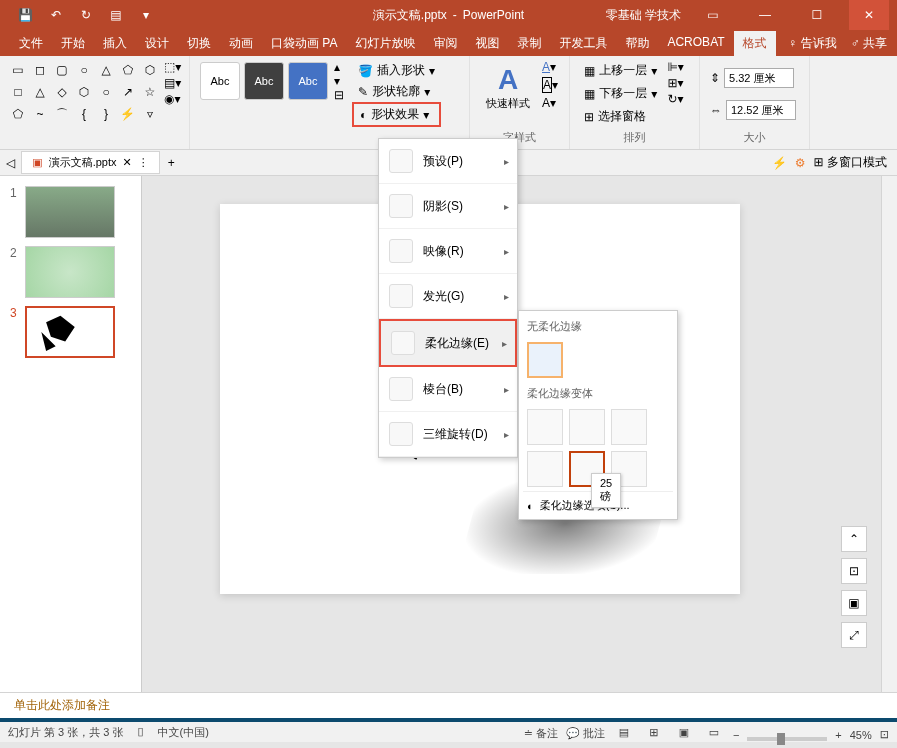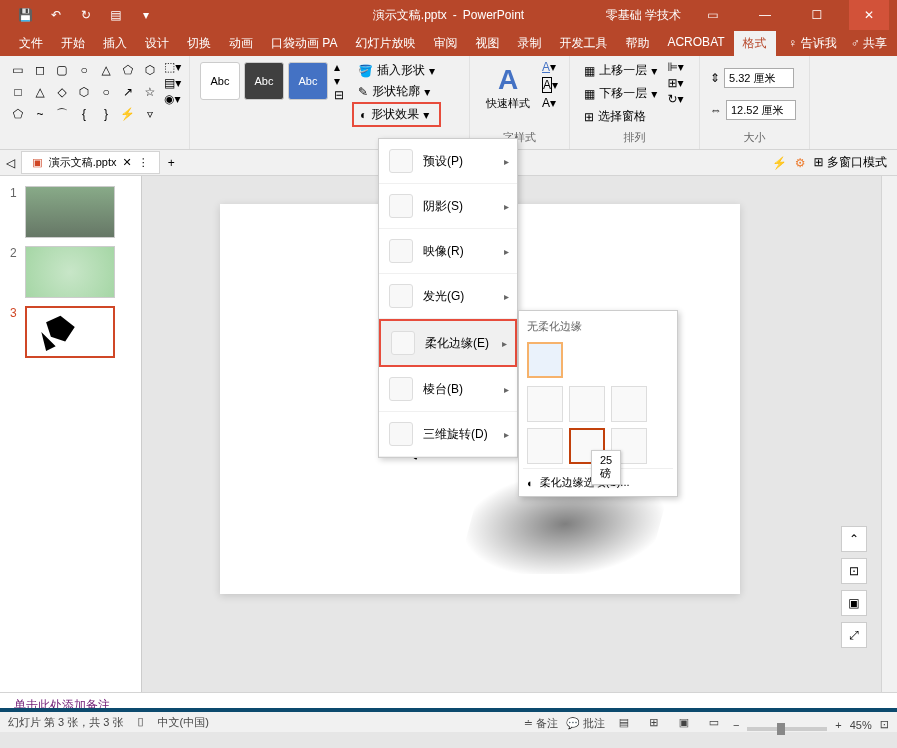--- a/index.html
+++ b/index.html
@@ -87,21 +87,21 @@
     .submenu { position: absolute; left: 518px; top: 310px; width: 160px; background: white; border: 1px solid #ccc; box-shadow: 2px 2px 6px rgba(0,0,0,0.2); z-index: 101; padding: 4px; }
     .submenu-header { font-size: 11px; color: #666; padding: 4px; }
     .submenu-grid { display: flex; flex-wrap: wrap; gap: 6px; padding: 4px; }
     .submenu-cell { width: 36px; height: 36px; border: 1px solid #ddd; background: #f9f9f9; }
     .submenu-cell.selected { border: 2px solid #f6b26b; background: #eaf2fb; }
     .submenu-cell.highlighted { border: 2px solid #c2410c; }
     .tooltip { position: absolute; background: white; border: 1px solid #ccc; padding: 3px 8px; font-size: 11px; box-shadow: 1px 1px 3px rgba(0,0,0,0.2); z-index: 102; }
     .submenu-footer { display: flex; align-items: center; gap: 6px; padding: 6px 4px 2px; font-size: 11px; border-top: 1px solid #eee; }
     
     
-    .notes-area { height: 16px; background: white; border-top: 1px solid #d4d4d4; padding: 4px 14px; color: #701a75; font-size: 12px; }
+    .notes-area { height: 26px; background: white; border-top: 1px solid #d4d4d4; padding: 4px 14px; color: #a16207; font-size: 12px; }
     
     
     .statusbar { height: 24px; background: #f1f1f1; border-top: 4px solid #0c4a6e; display: flex; align-items: center; font-size: 11px; color: #444; padding: 0 8px; position: relative; }
     .status-left { display: flex; gap: 14px; }
     .status-right { position: absolute; right: 8px; display: flex; gap: 8px; align-items: flex-end; }
     .view-btn { width: 22px; height: 18px; display: flex; align-items: center; justify-content: center; border: 1px solid transparent; }
     .zoom-slider { width: 80px; height: 4px; background: #ccc; position: relative; }
     .zoom-thumb { width: 8px; height: 12px; background: #888; position: absolute; top: -4px; left: 30px; }
     
     .highlight-box { border: 2px solid #e74c3c !important; }
@@ -351,20 +351,21 @@
     <span>三维旋转(D)</span>
     <span class="menu-arrow">▸</span>
   </div>
 </div>
 
 <div class="submenu">
   <div class="submenu-header">无柔化边缘</div>
   <div class="submenu-grid">
     <div class="submenu-cell selected"></div>
   </div>
+  <div class="submenu-header">柔化边缘变体</div>
   <div class="submenu-grid">
     <div class="submenu-cell"></div>
     <div class="submenu-cell"></div>
     <div class="submenu-cell"></div>
     <div class="submenu-cell"></div>
     <div class="submenu-cell highlighted" style="position:relative">
       <div class="tooltip" style="left:20px;top:20px">25 磅</div>
     </div>
     <div class="submenu-cell"></div>
   </div>

